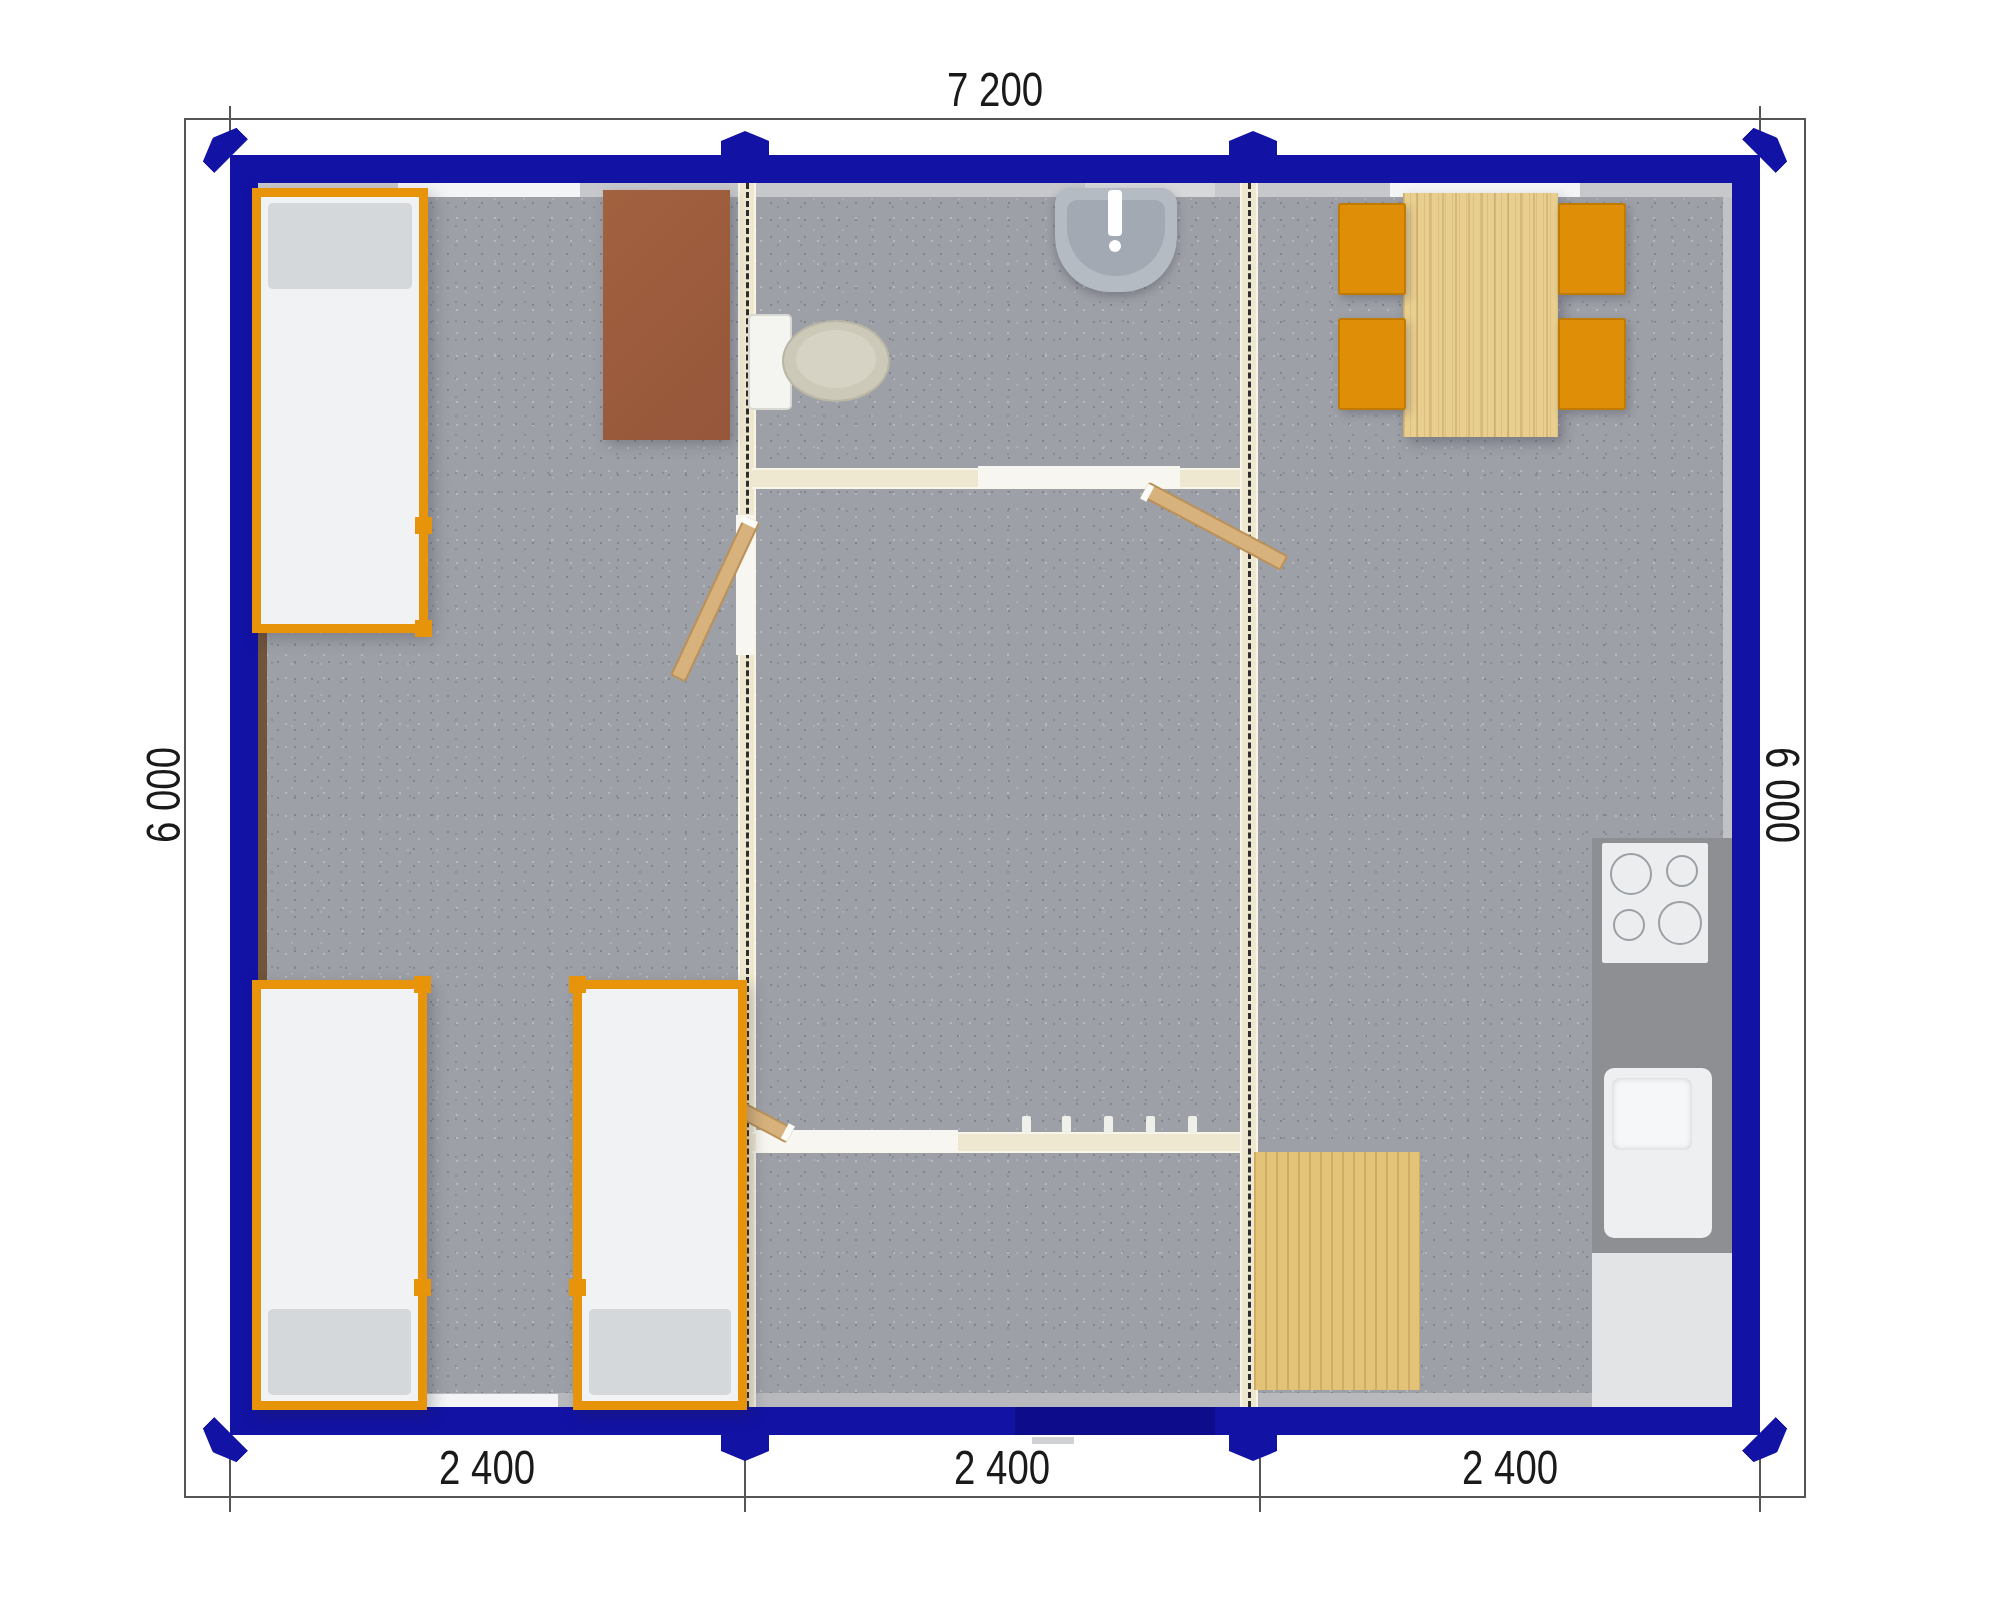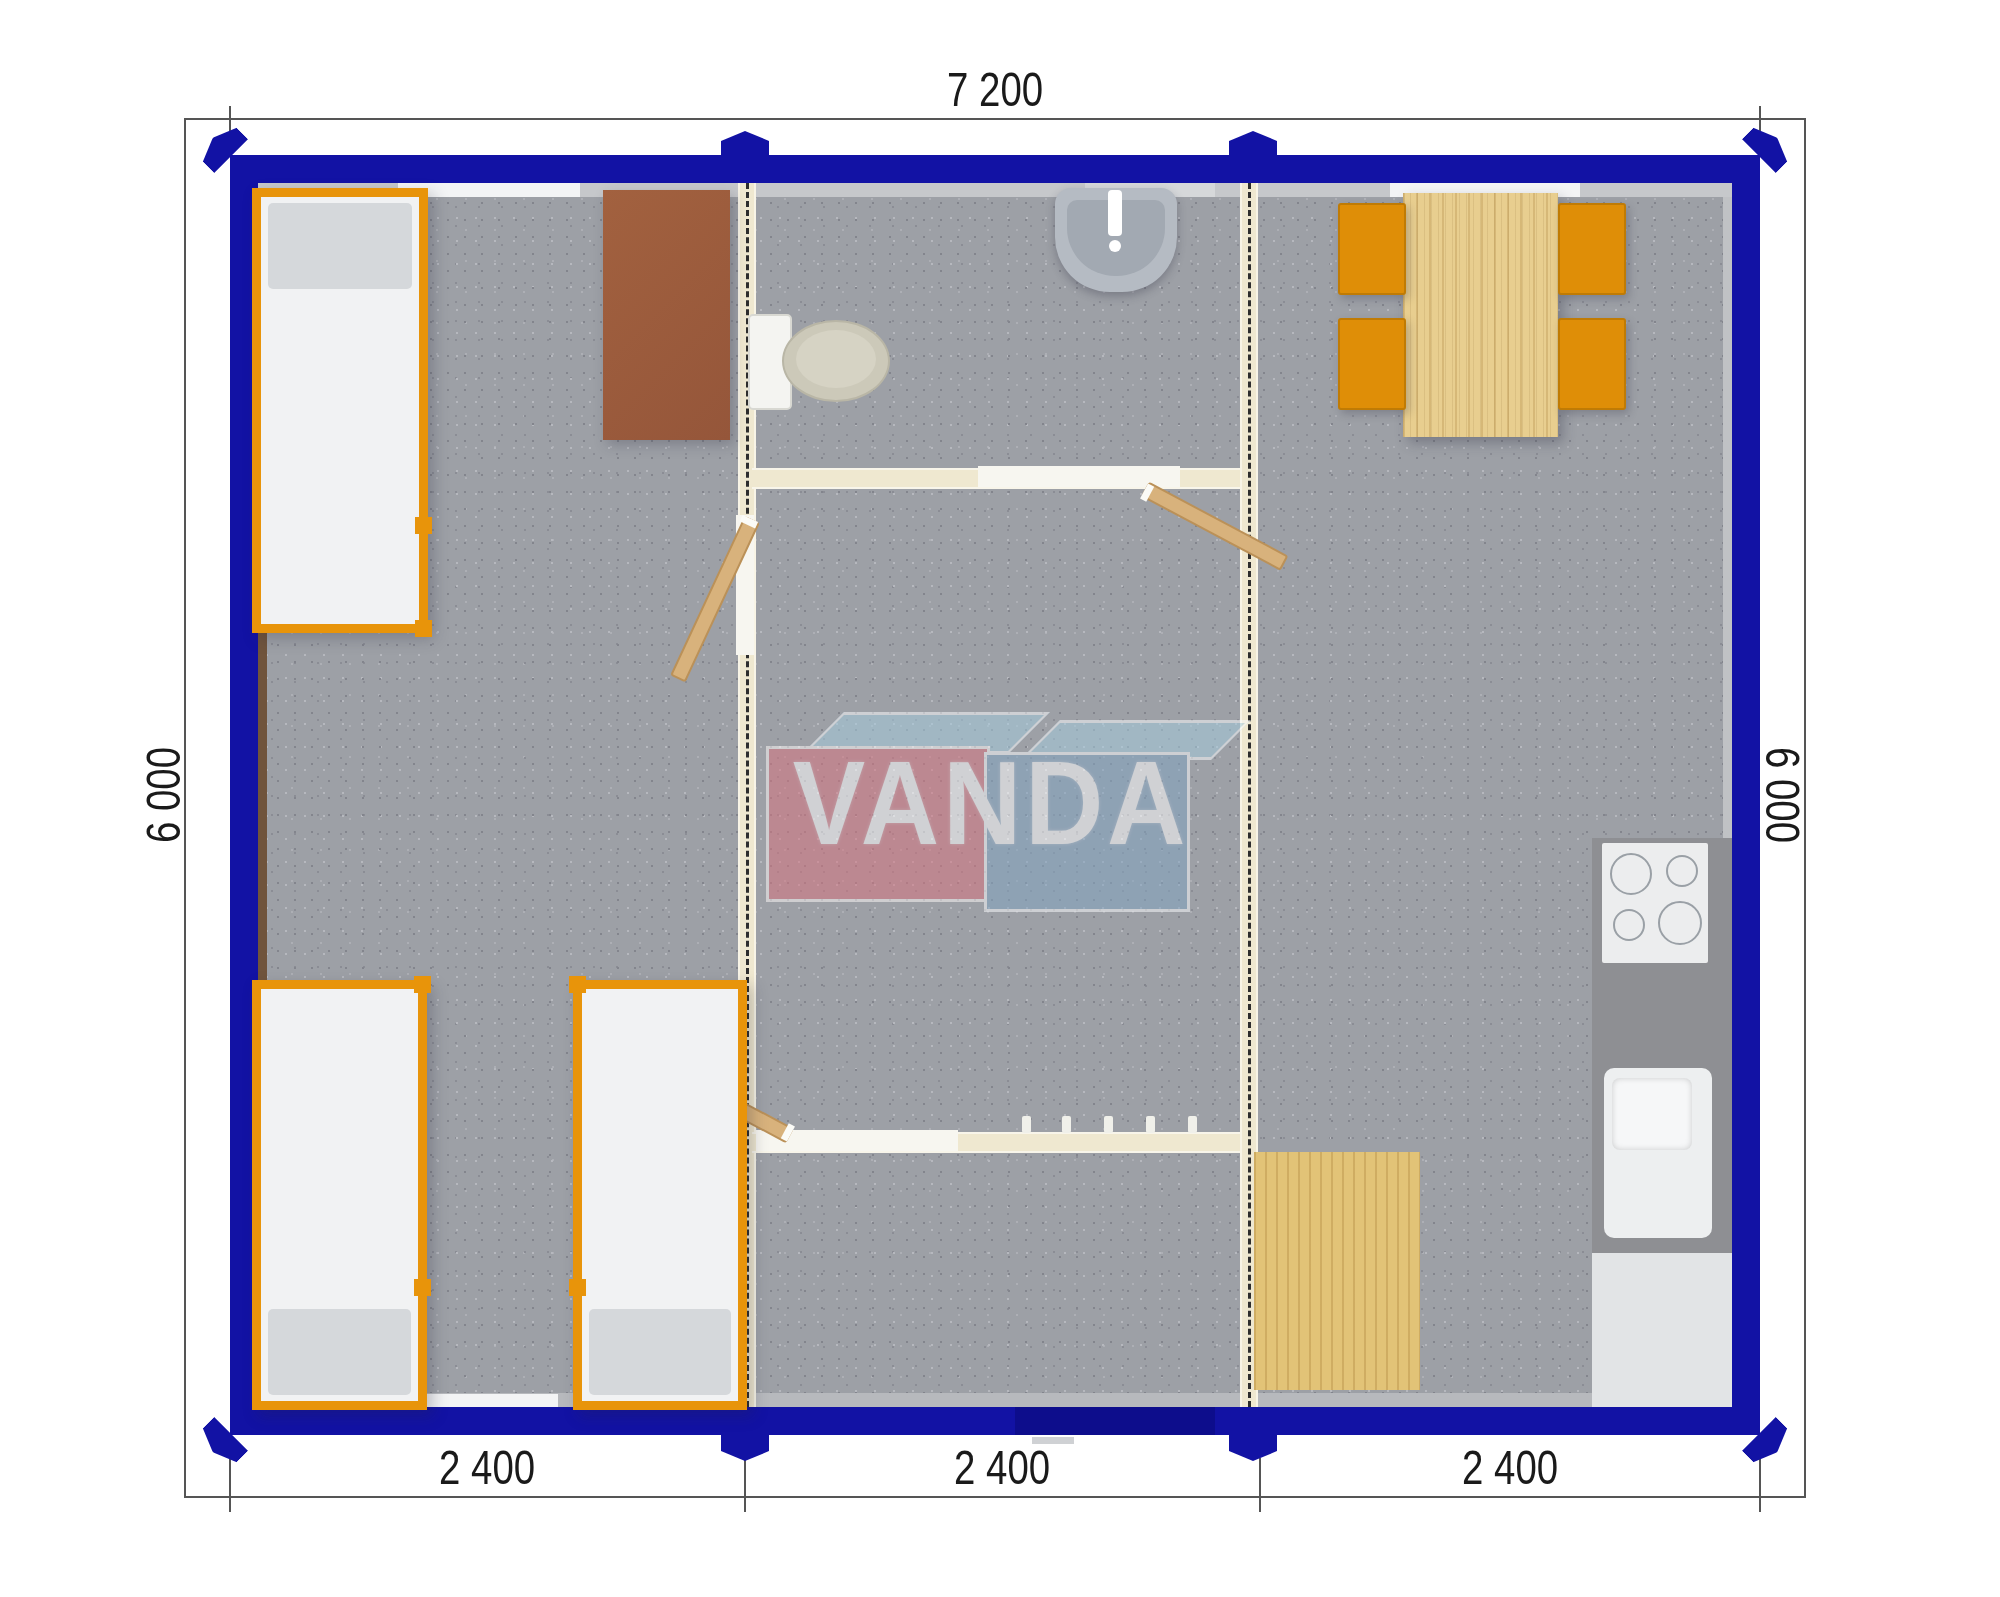--- a/index.html
+++ b/index.html
@@ -194,27 +194,20 @@
         <div class="burner" style="left:64px;top:12px;width:28px;height:28px;"></div>
         <div class="burner" style="left:11px;top:66px;width:28px;height:28px;"></div>
         <div class="burner" style="left:56px;top:58px;width:40px;height:40px;"></div>
       </div>
       <div class="ksink" style="left:1346px;top:885px;width:108px;height:170px;">
         <div class="ksink-in" style="left:8px;top:10px;width:80px;height:72px;"></div>
       </div>
       <div class="cabinet" style="left:1334px;top:1070px;width:140px;height:154px;"></div>
       <div class="table woodgrain2" style="left:996px;top:969px;width:166px;height:238px;box-shadow:none;"></div>
 
-      <div class="vanda" style="left:494px;top:507px;">
-        <div class="v-top" style="left:50px;top:22px;width:200px;height:36px;transform-origin:0 100%;transform:skewX(-45deg);"></div>
-        <div class="v-top" style="left:268px;top:30px;width:185px;height:34px;transform-origin:0 100%;transform:skewX(-45deg);"></div>
-        <div class="v-face" style="left:14px;top:56px;width:218px;height:150px;background:#D9737F;"></div>
-        <div class="v-face" style="left:232px;top:62px;width:200px;height:154px;background:#82A4C2;"></div>
-        <div class="v-text">VANDA</div>
-      </div>
     </div>
 
     <div class="entry-door" style="left:785px;top:1252px;width:200px;height:28px;"></div>
   </div>
 
   <div class="step" style="left:1032px;top:1437px;width:42px;height:7px;"></div>
 
 </div>
 
 </body></html>

